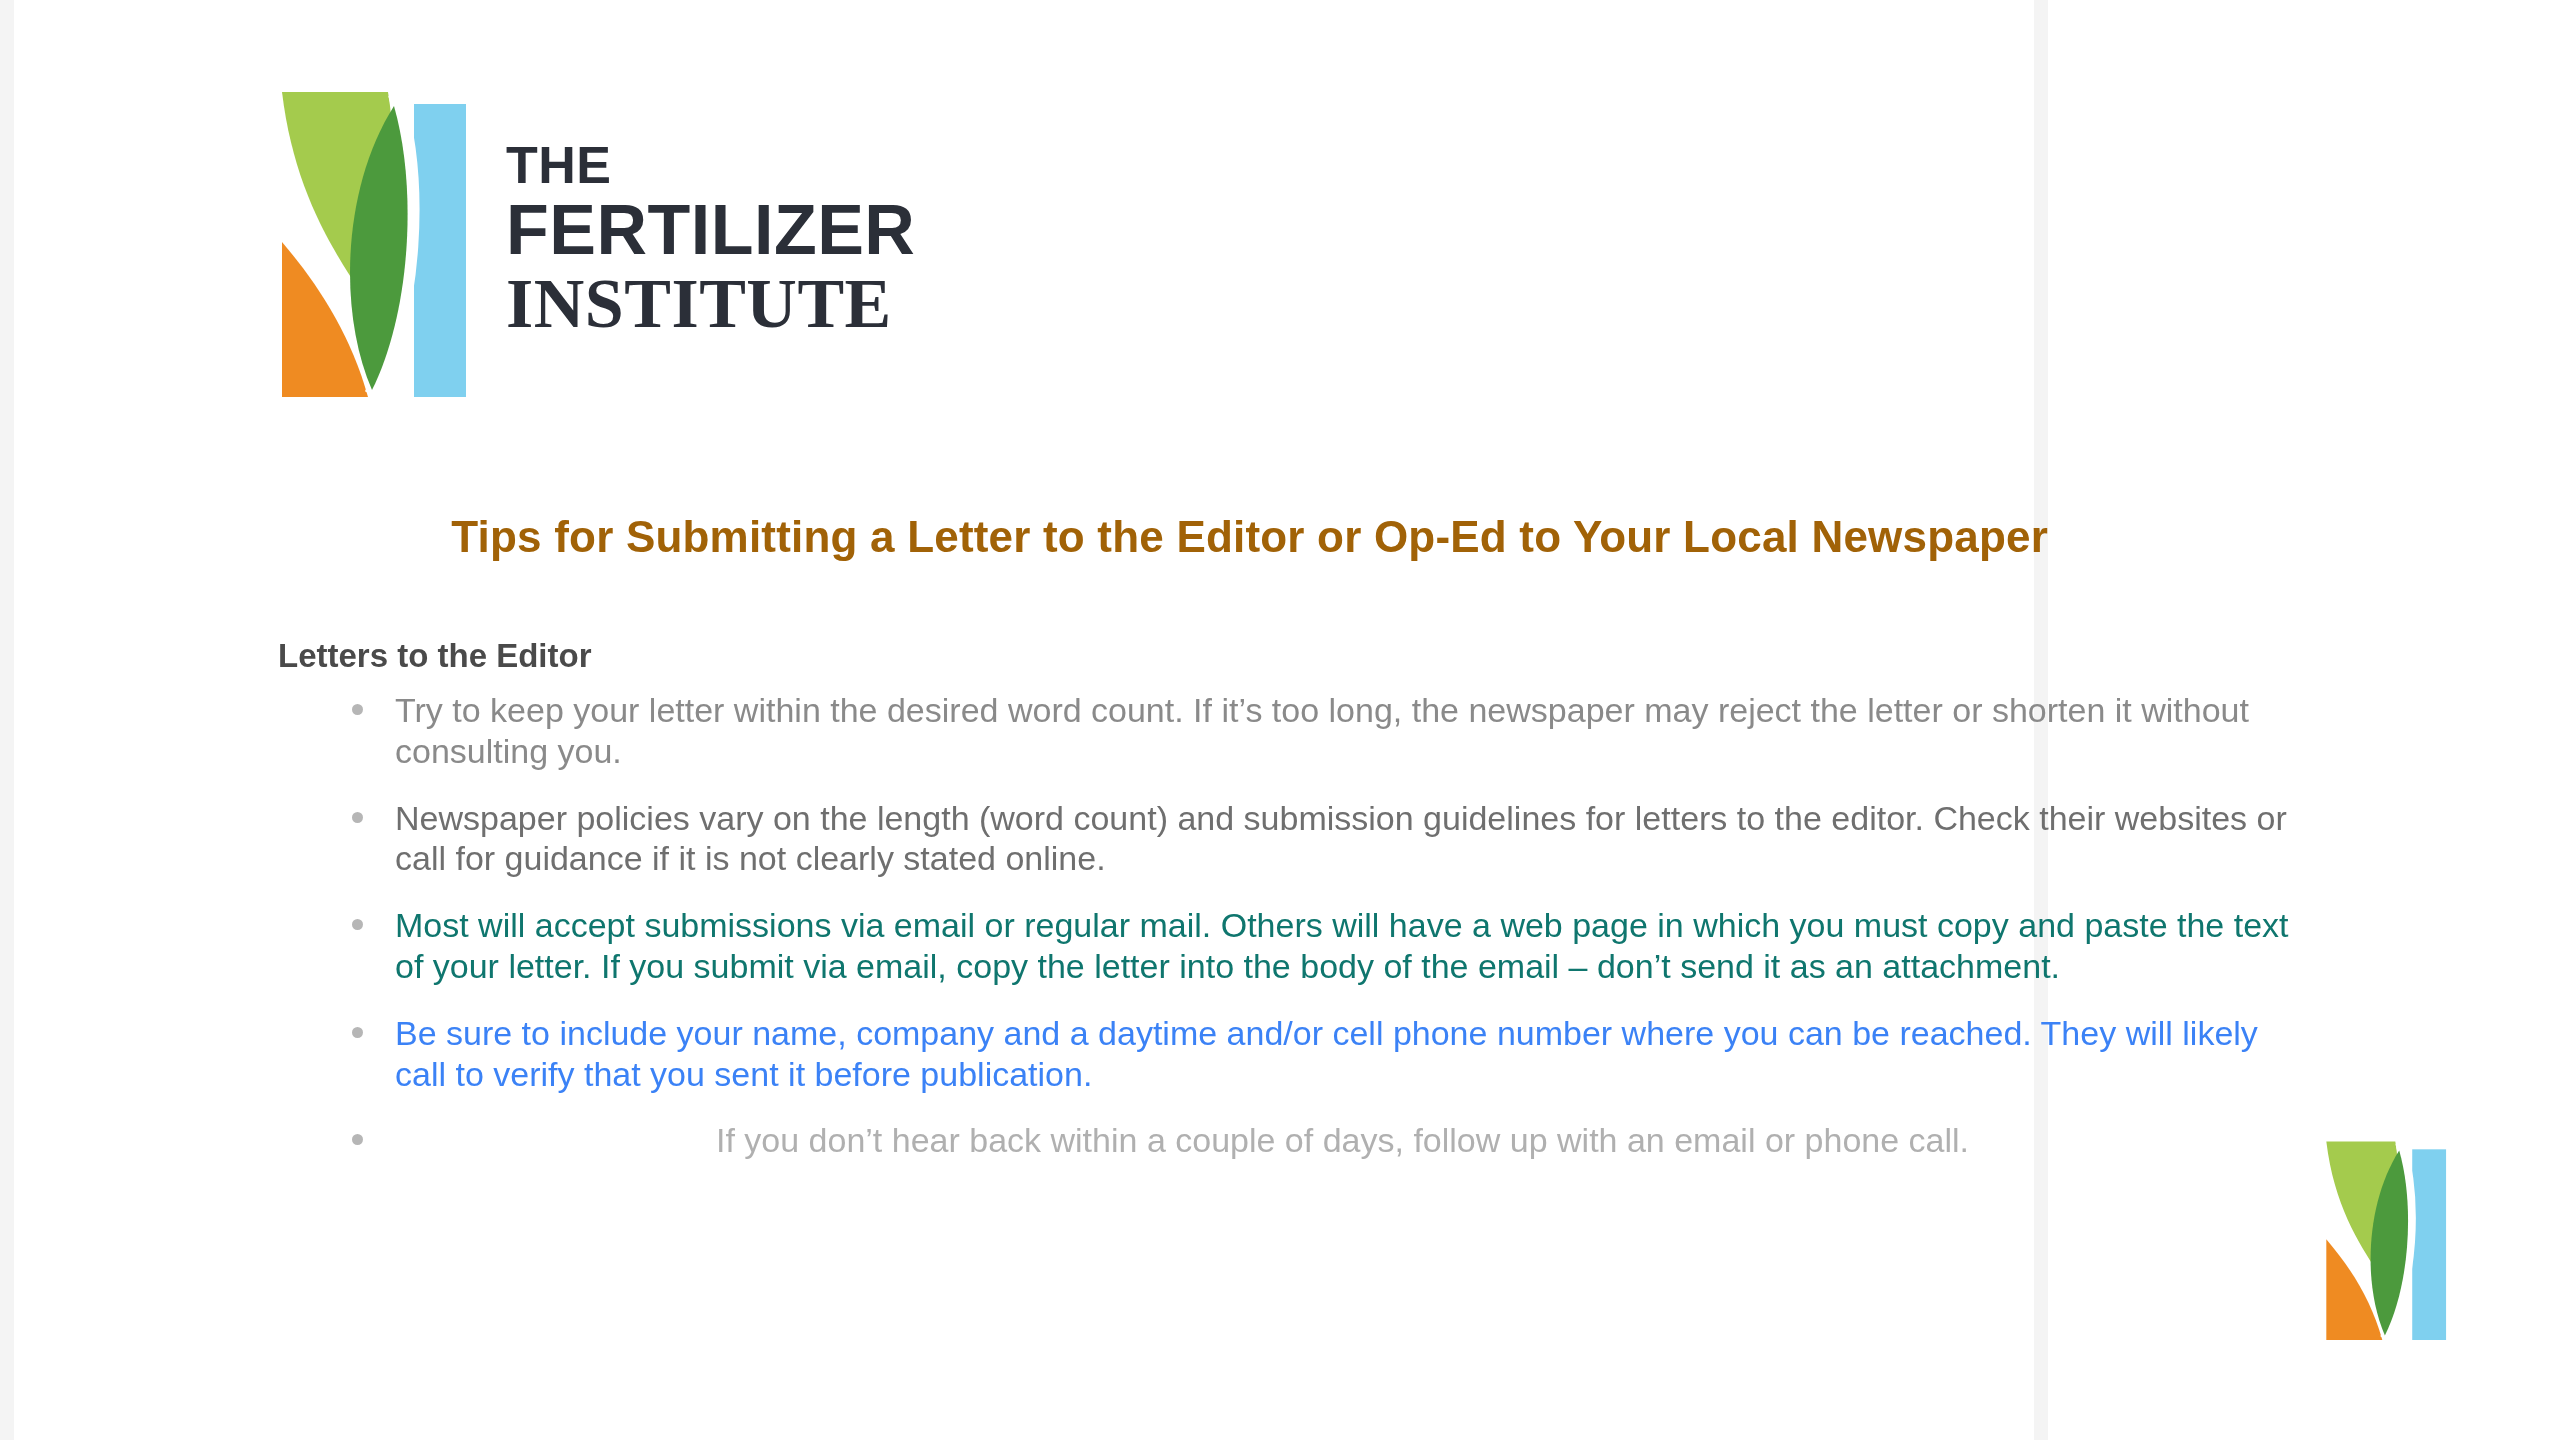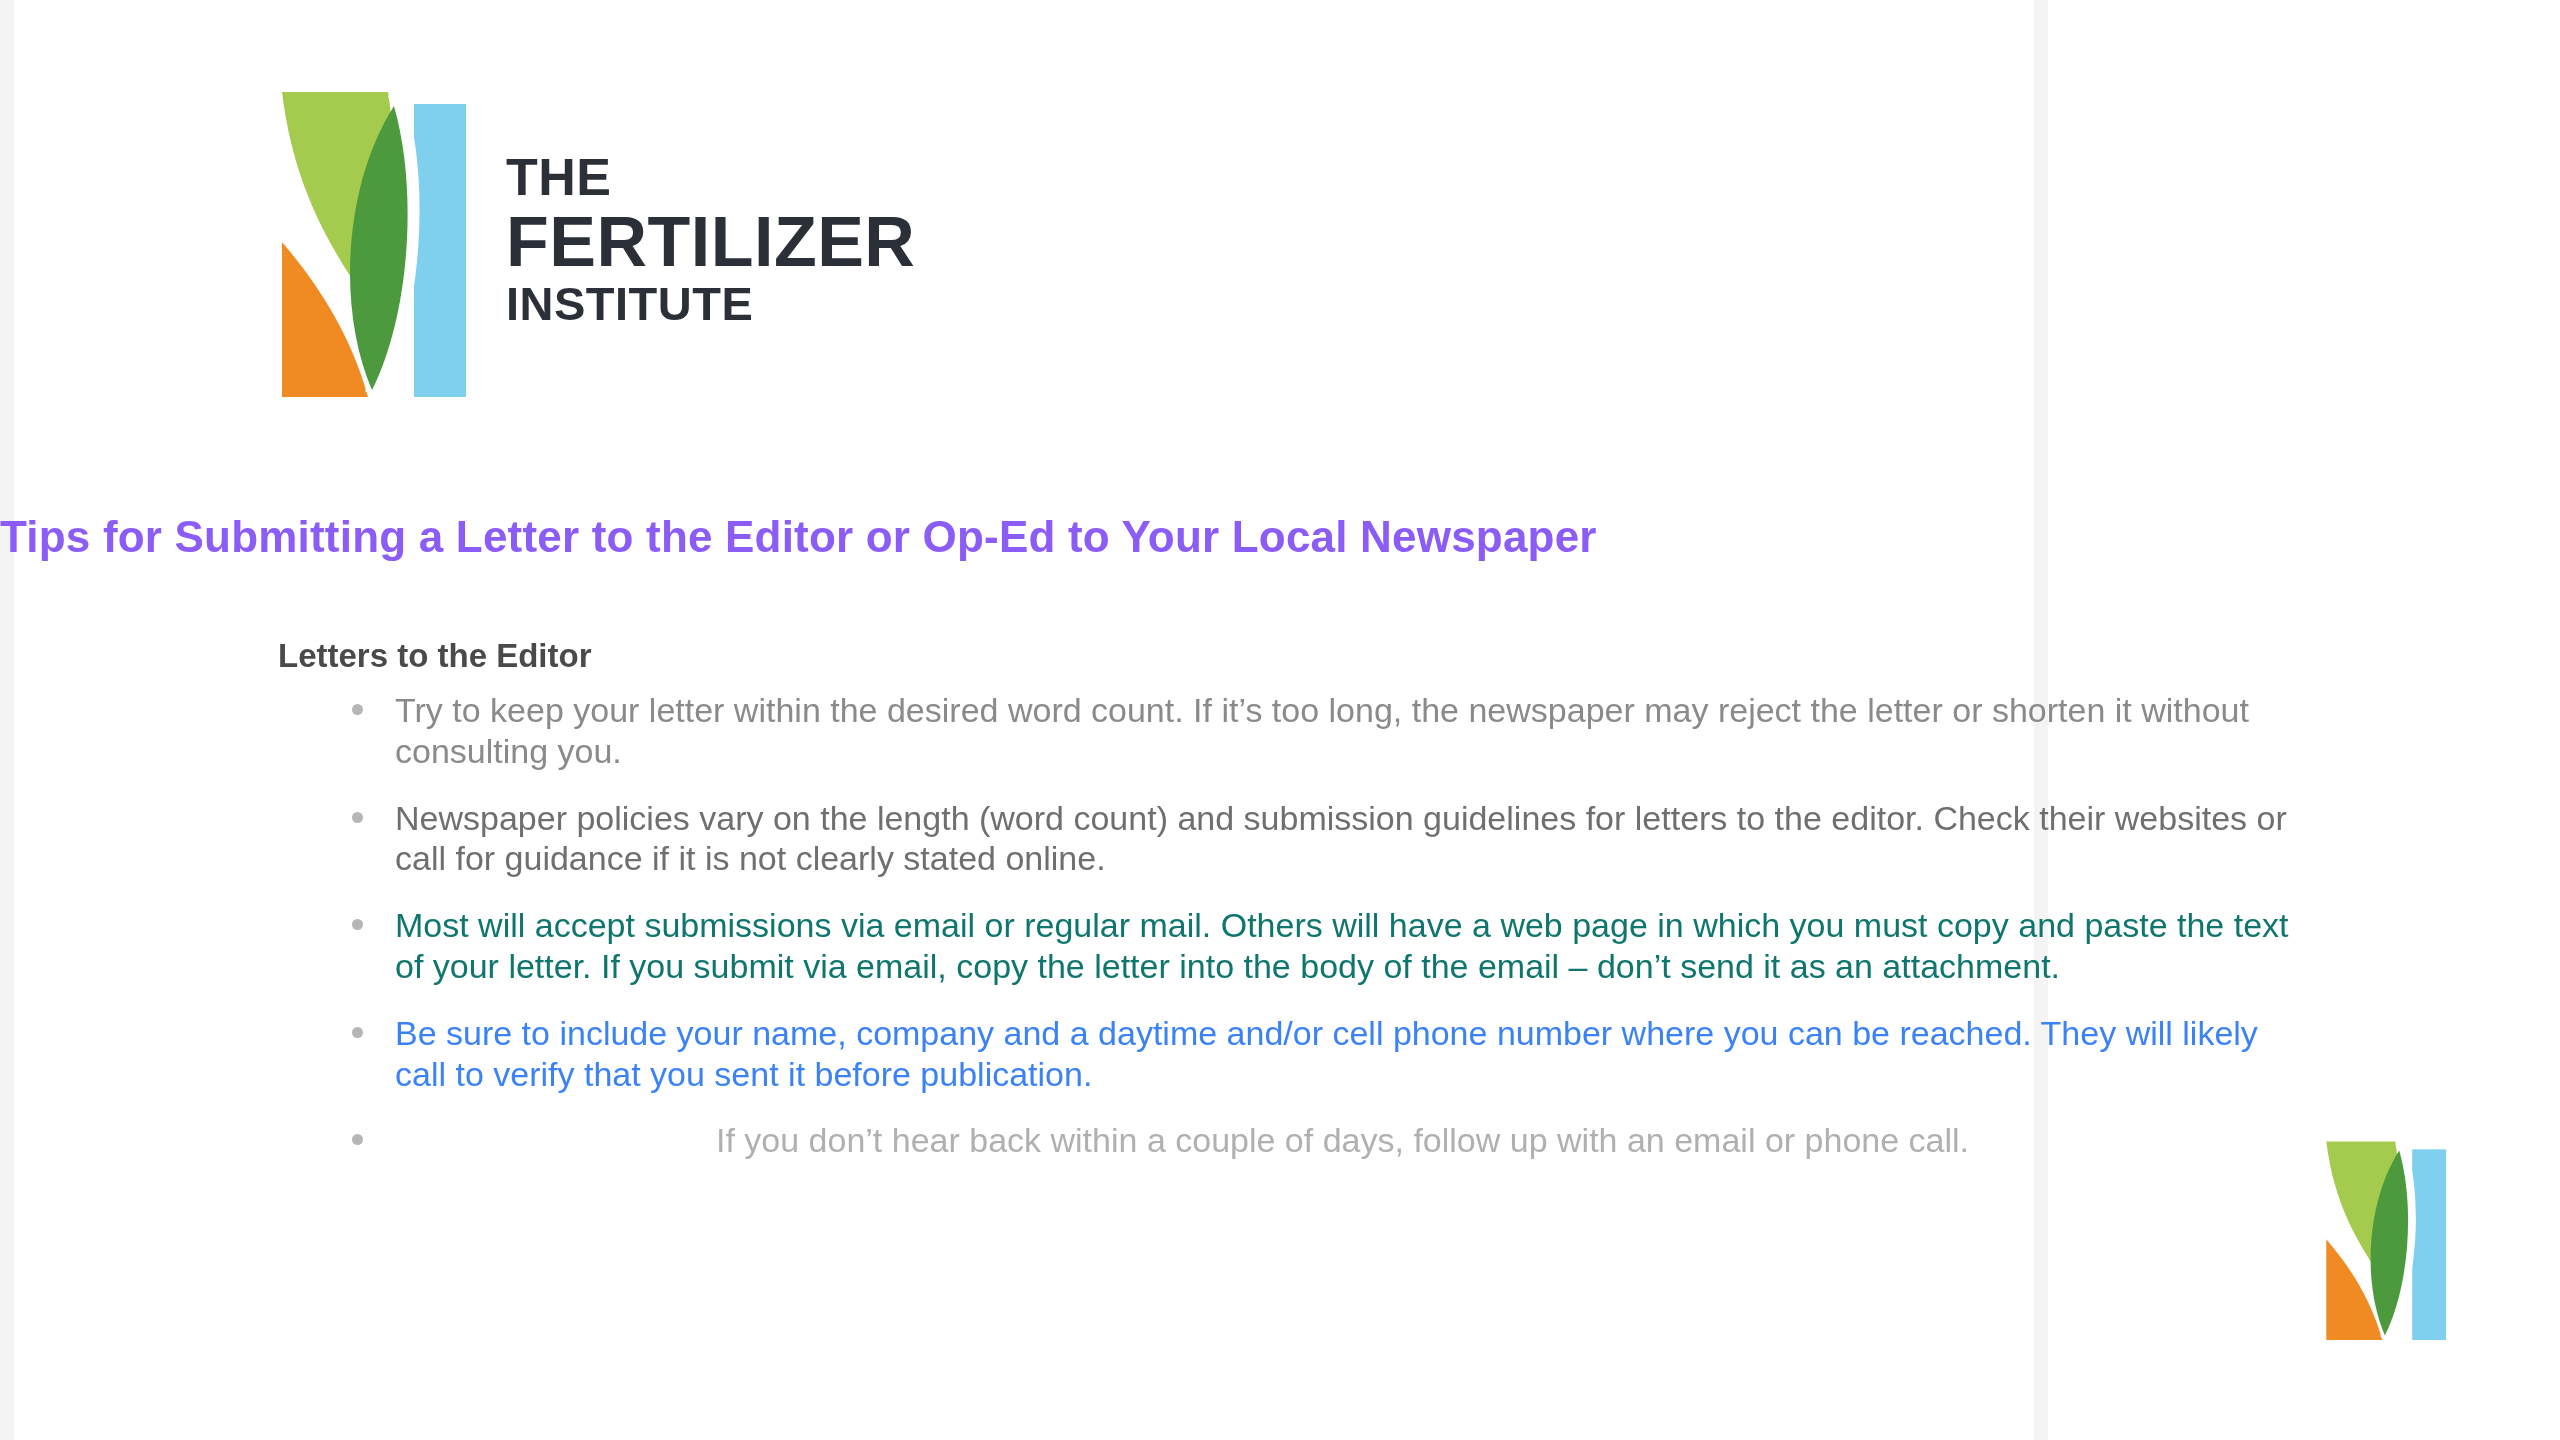--- a/index.html
+++ b/index.html
@@ -51,32 +51,32 @@
   }
   .logo-text {
     margin-left: 30px;
     color: #2b2f38;
     font-weight: bold;
     line-height: 1.06;
     letter-spacing: 0.5px;
   }
   .logo-text .l1 { font-size: 52px; }
   .logo-text .l2 { font-size: 70px; }
-  .logo-text .l3 { font-size: 47px; }
+  .logo-text .l3 { font-size: 70px; font-family: Liberation Serif, serif; }
 
   
   .doc-title {
     position: absolute;
     left: 0;
     right: 0;
     top: 512px;
-    text-align: left;
+    text-align: right;
     font-size: 44px;
     font-weight: bold;
-    color: #8b5cf6;
+    color: #a16207;
     letter-spacing: 0.2px;
   }
 
   .section-heading {
     position: absolute;
     left: 278px;
     top: 637px;
     font-size: 33px;
     font-weight: bold;
     color: #4a4a4a;

